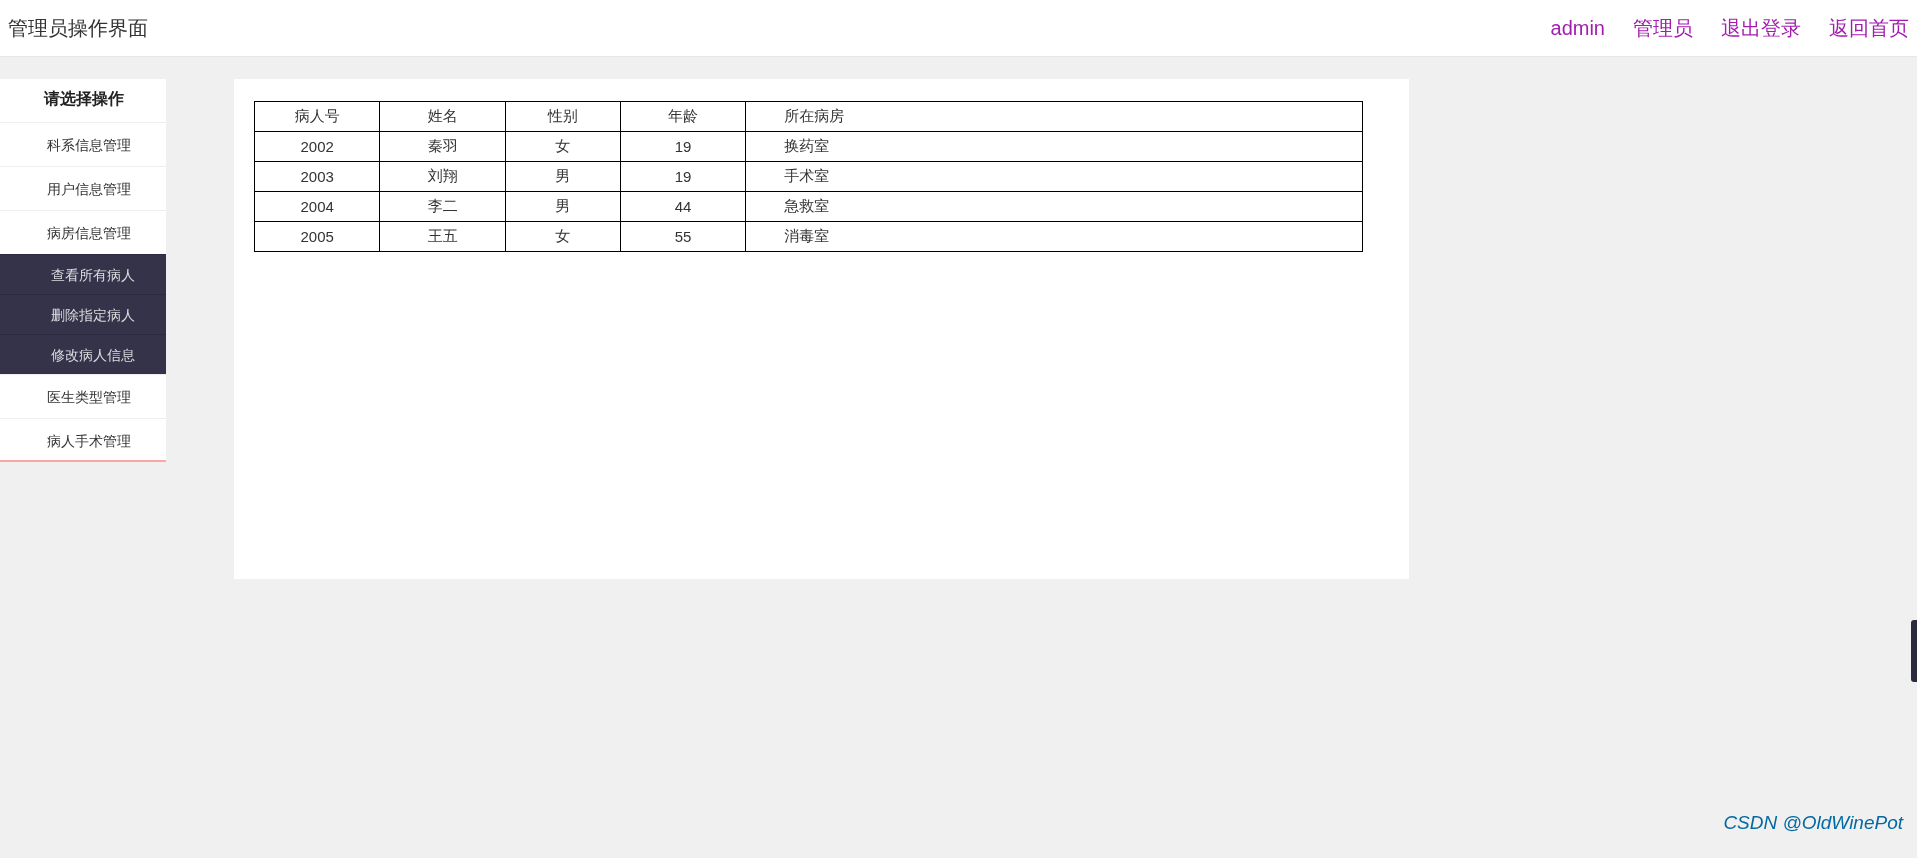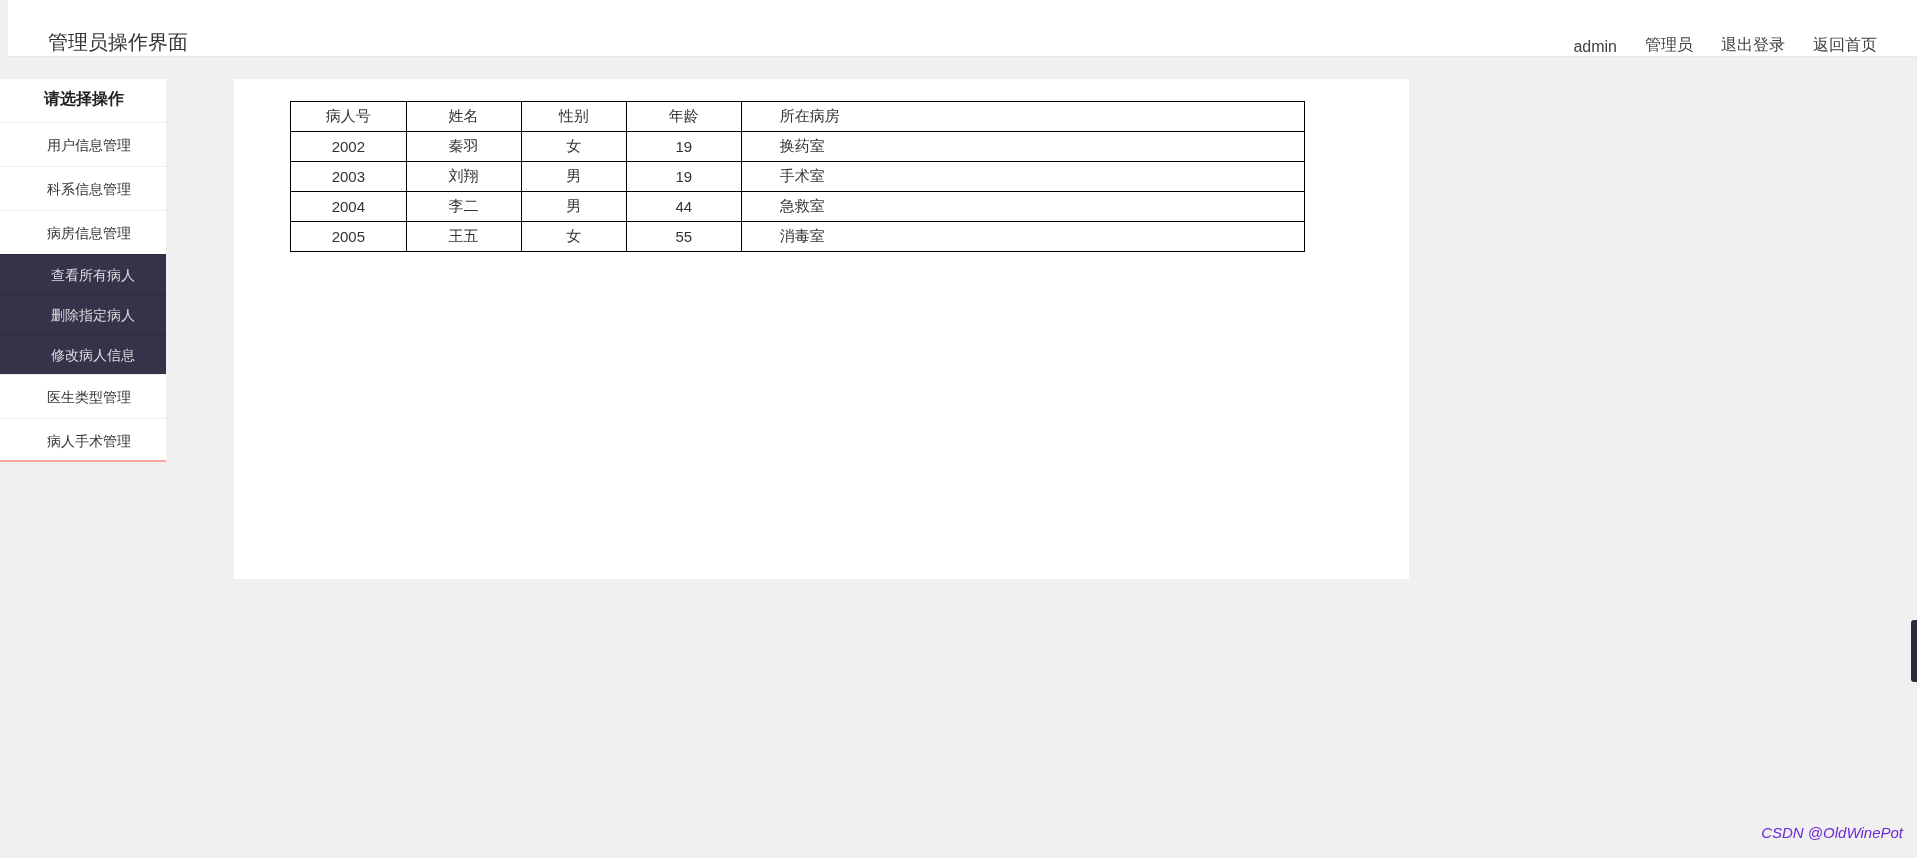--- a/index.html
+++ b/index.html
@@ -7,32 +7,31 @@
       font-family: "Microsoft YaHei", Arial, sans-serif;
       background: #f0f0f0;
       font-size: 15px;
       color: #333;
     }
     .topbar {
       height: 57px;
       background: #fff;
       border-bottom: 1px solid #e7e7e7;
       display: flex;
-      align-items: flex-end;
-      padding: 0 40px;
-      margin-left: 8px;
+      align-items: center;
+      padding: 0 8px;
     }
     .topbar-title {
       font-size: 20px;
       color: #333;
     }
     .topbar-spacer { flex: 1; }
     .topbar-link {
-      font-size: 16px;
-      color: #404040;
+      font-size: 20px;
+      color: #a21caf;
       margin-left: 28px;
       cursor: pointer;
       text-decoration: none;
     }
     .container {
       display: flex;
       align-items: flex-start;
       padding-top: 22px;
     }
     .sidebar {
@@ -67,41 +66,40 @@
     }
     .content {
       margin-left: 68px;
       width: 1175px;
       min-height: 500px;
       background: #fff;
       padding: 22px 20px;
     }
     table {
       border-collapse: collapse;
-      width: 1015px;
-      margin-left: 36px;
+      width: 1109px;
     }
     th, td {
       border: 1px solid #000;
       height: 30px;
       text-align: center;
       font-size: 15px;
       font-weight: normal;
     }
     .col-id   { width: 120px; }
     .col-name { width: 120px; }
     .col-sex  { width: 110px; }
     .col-age  { width: 120px; }
     .col-ward { width: 590px; text-align: left; padding-left: 38px; }
     .watermark {
       position: fixed;
       right: 14px;
-      bottom: 17px;
-      color: #6d28d9;
-      font-size: 15px;
+      bottom: 24px;
+      color: #0369a1;
+      font-size: 19px;
       font-style: italic;
       pointer-events: none;
     }
     .edge-handle {
       position: fixed;
       right: 0;
       top: 620px;
       width: 6px;
       height: 62px;
       background: #2b2b40;
@@ -116,22 +114,22 @@
   <span class="topbar-spacer"></span>
   <a class="topbar-link">admin</a>
   <a class="topbar-link">管理员</a>
   <a class="topbar-link">退出登录</a>
   <a class="topbar-link">返回首页</a>
 </div>
 
 <div class="container">
   <div class="sidebar">
     <div class="sidebar-header">请选择操作</div>
+    <div class="sidebar-item">科系信息管理</div>
     <div class="sidebar-item">用户信息管理</div>
-    <div class="sidebar-item">科系信息管理</div>
     <div class="sidebar-item">病房信息管理</div>
     <div class="sidebar-subitem">查看所有病人</div>
     <div class="sidebar-subitem">删除指定病人</div>
     <div class="sidebar-subitem">修改病人信息</div>
     <div class="sidebar-item">医生类型管理</div>
     <div class="sidebar-item">病人手术管理</div>
   </div>
 
   <div class="content">
     <table>

